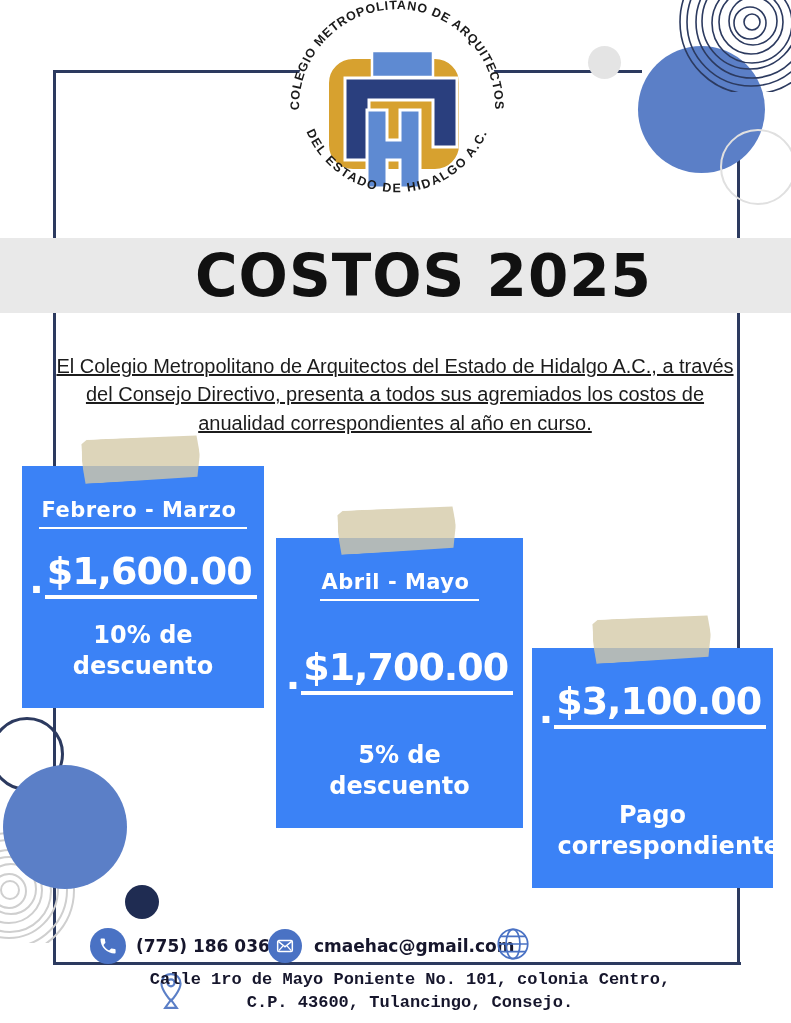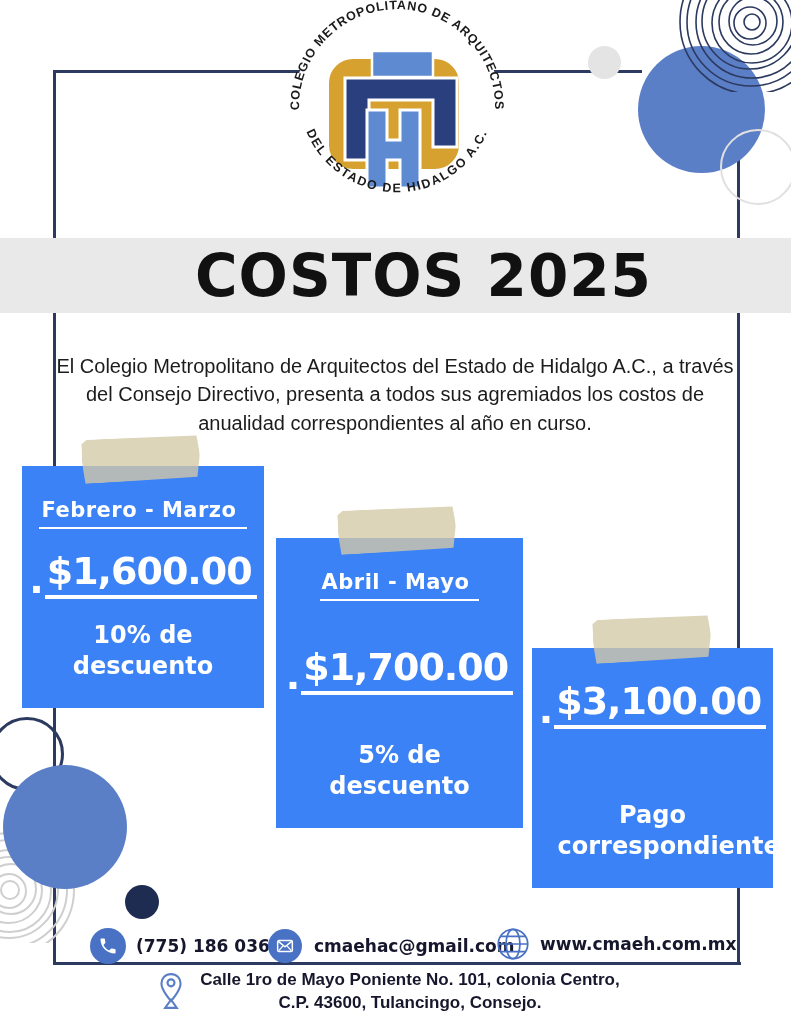--- a/index.html
+++ b/index.html
@@ -31,21 +31,21 @@
   .logo-wrap{position:absolute;left:277px;top:0px;width:240px;height:215px;z-index:2;}
 
   
   .band{position:absolute;left:0;top:238px;width:791px;height:75px;background:#e9e9e9;z-index:2;
         display:flex;align-items:center;justify-content:center;padding-left:28px;}
   .band h1{margin:0;font-family:"DejaVu Sans",sans-serif;font-weight:bold;font-size:58px;
            letter-spacing:1px;color:#111111;}
 
   
   .intro{position:absolute;left:55px;top:332px;width:680px;z-index:3;text-align:center;
-         font-size:20px;line-height:1.42;color:#1c1c1c;}
+         font-size:20px;line-height:1.42;color:#1c1c1c;text-decoration:underline;}
 
   
   .card{position:absolute;background:#3b82f6;color:#ffffff;z-index:5;
         display:flex;flex-direction:column;align-items:center;justify-content:space-between;
         padding:32px 8px 26px 8px;box-sizing:border-box;text-align:center;
         font-family:"DejaVu Sans",sans-serif;}
   .card-1{left:22px;top:466px;width:242px;height:242px;}
   .card-2{left:276px;top:538px;width:247px;height:290px;}
   .card-3{left:532px;top:648px;width:241px;height:240px;}
   .period{font-weight:bold;font-size:21px;letter-spacing:.5px;
@@ -71,21 +71,21 @@
   .icon-circle{border-radius:50%;background:#4a72c4;display:flex;align-items:center;
                justify-content:center;flex:0 0 auto;}
   .phone-item{left:90px;top:928px;}
   .phone-item .icon-circle{width:36px;height:36px;margin-right:10px;}
   .mail-item{left:268px;top:929px;}
   .mail-item .icon-circle{width:34px;height:34px;margin-right:12px;}
   .web-item{left:494px;top:925px;}
   .web-item .globe-svg{margin-right:8px;}
 
   .address{position:absolute;left:130px;top:969px;width:560px;z-index:5;text-align:center;
-           font-family:Liberation Sans, sans-serif;font-weight:bold;font-size:17px;
+           font-family:Liberation Mono, monospace;font-weight:bold;font-size:17px;
            line-height:1.35;color:#16162c;}
   .pin-wrap{position:absolute;left:157px;top:971px;z-index:5;}
 </style>
 </head>
 <body>
 
 <div class="page">
 
   <div class="frame-line frame-top"></div>
   <div class="frame-line frame-left"></div>
@@ -206,21 +206,20 @@
   </div>
 
   <div class="contact-item web-item">
     <svg class="globe-svg" width="38" height="38" viewBox="0 0 24 24">
       <g fill="none" stroke="#4a72c4" stroke-width="1.1">
         <circle cx="12" cy="12" r="9.3"></circle>
         <ellipse cx="12" cy="12" rx="4.4" ry="9.3"></ellipse>
         <path d="M2.7 12 H21.3 M3.9 7.2 H20.1 M3.9 16.8 H20.1"></path>
       </g>
     </svg>
-    <span class="contact-text">www.cmaeh.com.mx</span>
   </div>
 
   <div class="pin-wrap">
     <svg width="28" height="40" viewBox="0 0 24 34">
       <path d="M12 2.5 C7.2 2.5 3.8 6 3.8 10.5 C3.8 16.5 12 25.5 12 25.5 C12 25.5 20.2 16.5 20.2 10.5 C20.2 6 16.8 2.5 12 2.5 Z" fill="none" stroke="#5b7fc7" stroke-width="1.8"></path>
       <circle cx="12" cy="10" r="3" fill="none" stroke="#5b7fc7" stroke-width="1.8"></circle>
       <path d="M7 31.5 L12 24.5 L17 31.5 Z" fill="none" stroke="#5b7fc7" stroke-width="1.8"></path>
     </svg>
   </div>
   <div class="address">

